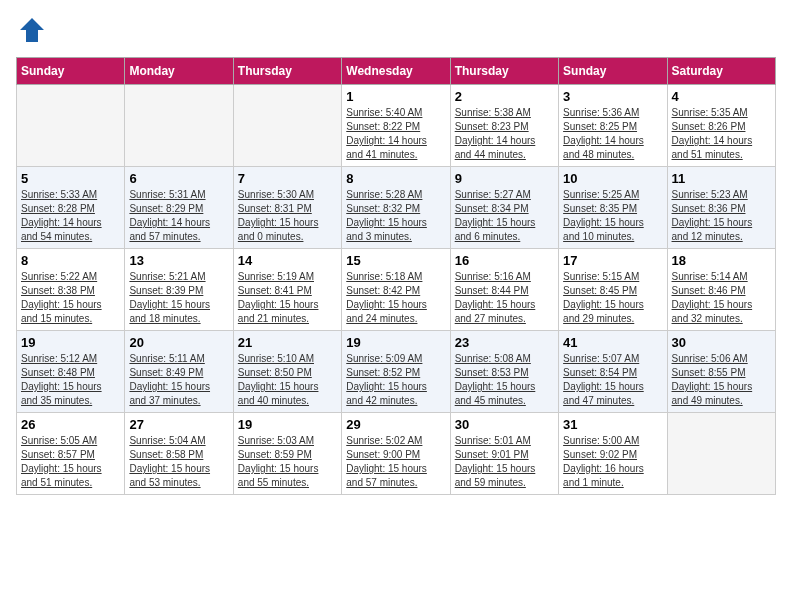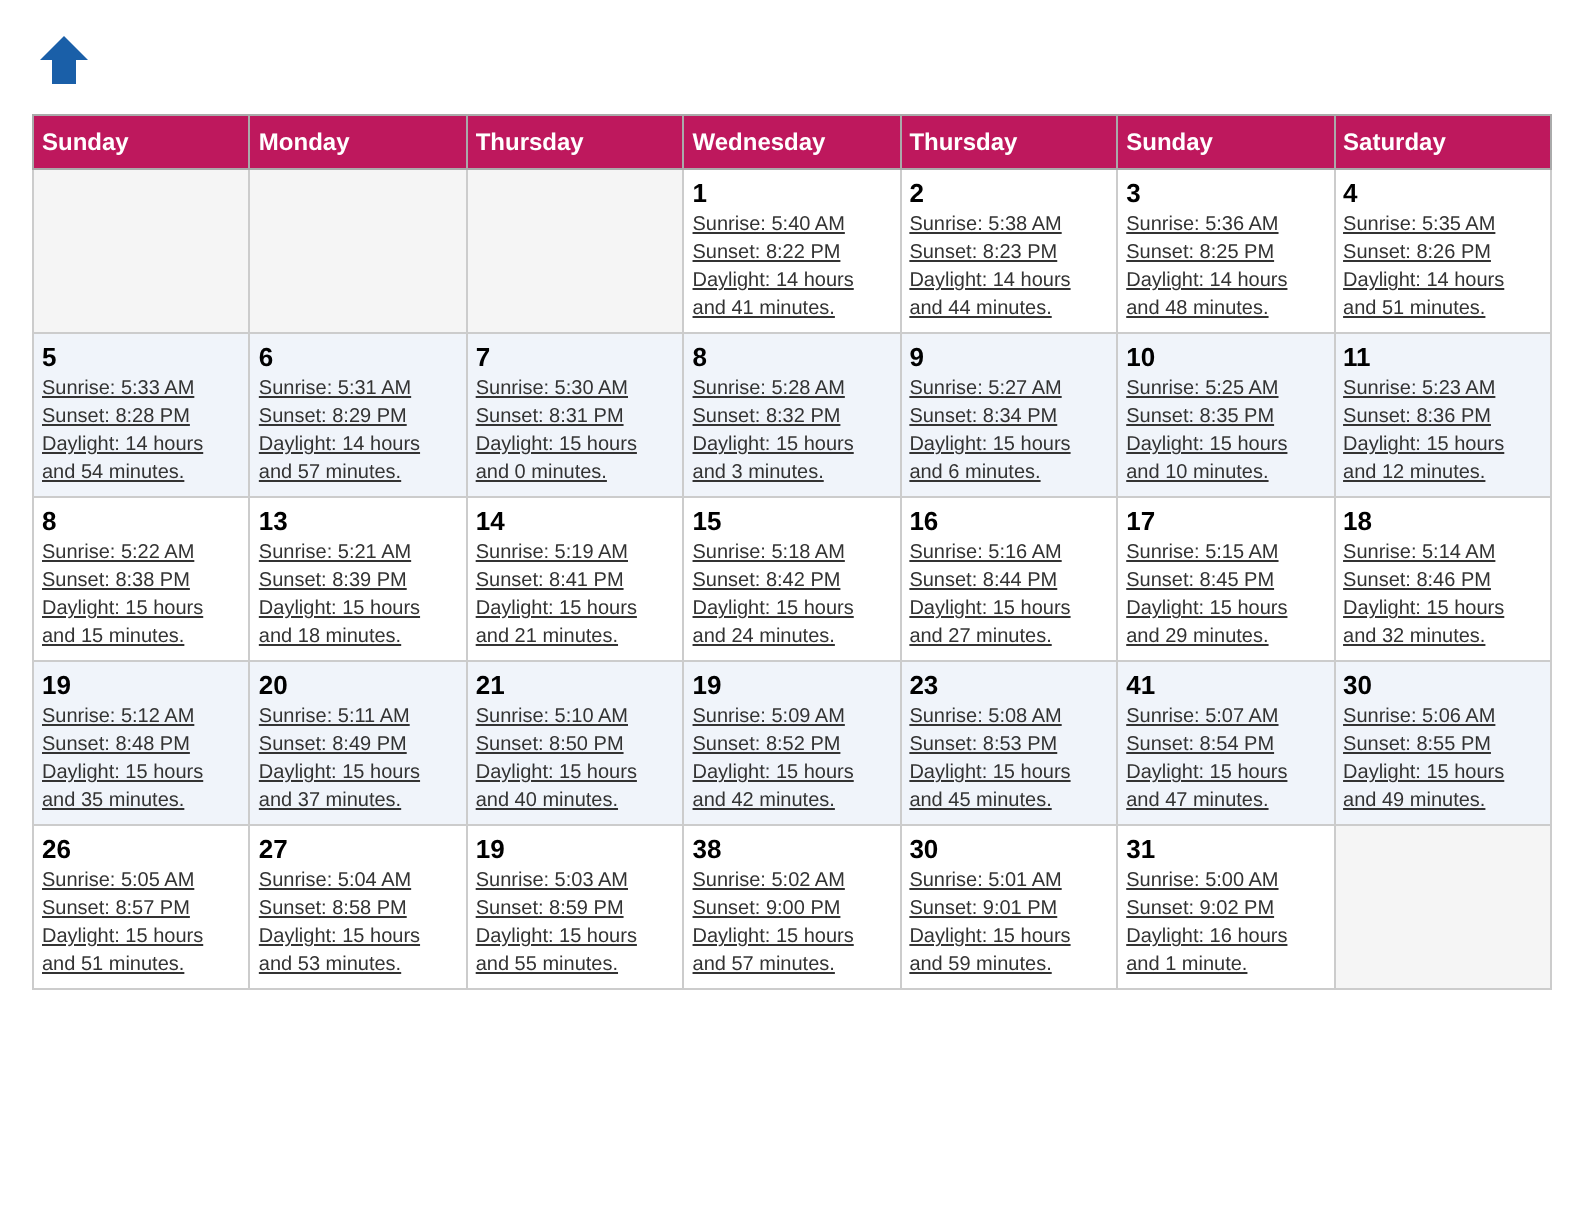--- a/index.html
+++ b/index.html
@@ -242,21 +242,21 @@
         </td>
         <td>
           <span class="day-num">27</span>
           <div class="day-info">Sunrise: 5:04 AM<br>Sunset: 8:58 PM<br>Daylight: 15 hours and 53 minutes.</div>
         </td>
         <td>
           <span class="day-num">19</span>
           <div class="day-info">Sunrise: 5:03 AM<br>Sunset: 8:59 PM<br>Daylight: 15 hours and 55 minutes.</div>
         </td>
         <td>
-          <span class="day-num">38</span>
+          <span class="day-num">29</span>
           <div class="day-info">Sunrise: 5:02 AM<br>Sunset: 9:00 PM<br>Daylight: 15 hours and 57 minutes.</div>
         </td>
         <td>
           <span class="day-num">30</span>
           <div class="day-info">Sunrise: 5:01 AM<br>Sunset: 9:01 PM<br>Daylight: 15 hours and 59 minutes.</div>
         </td>
         <td>
           <span class="day-num">31</span>
           <div class="day-info">Sunrise: 5:00 AM<br>Sunset: 9:02 PM<br>Daylight: 16 hours and 1 minute.</div>
         </td>

